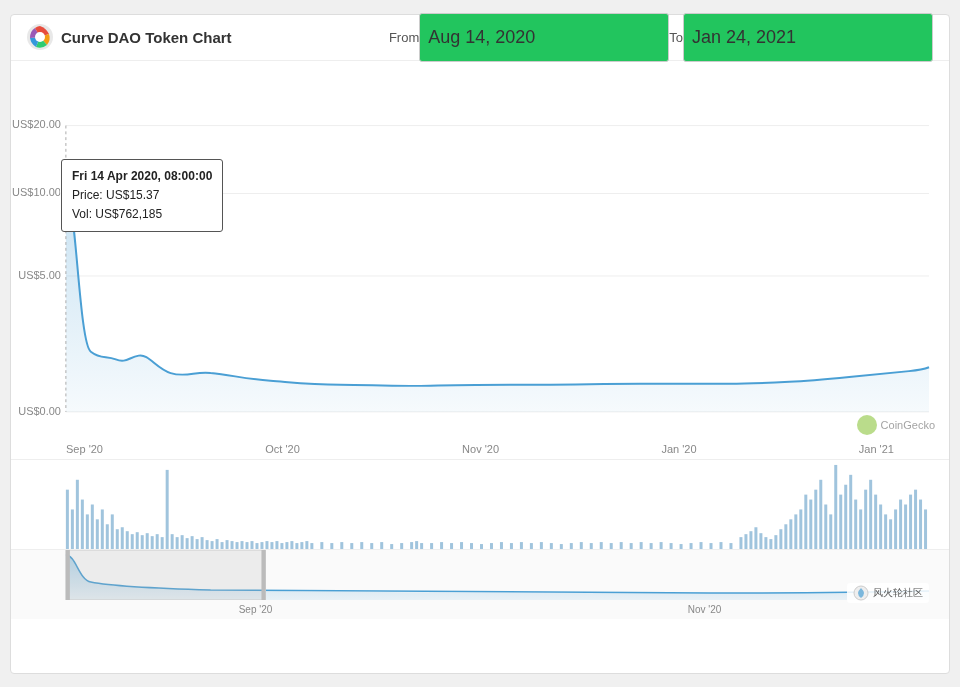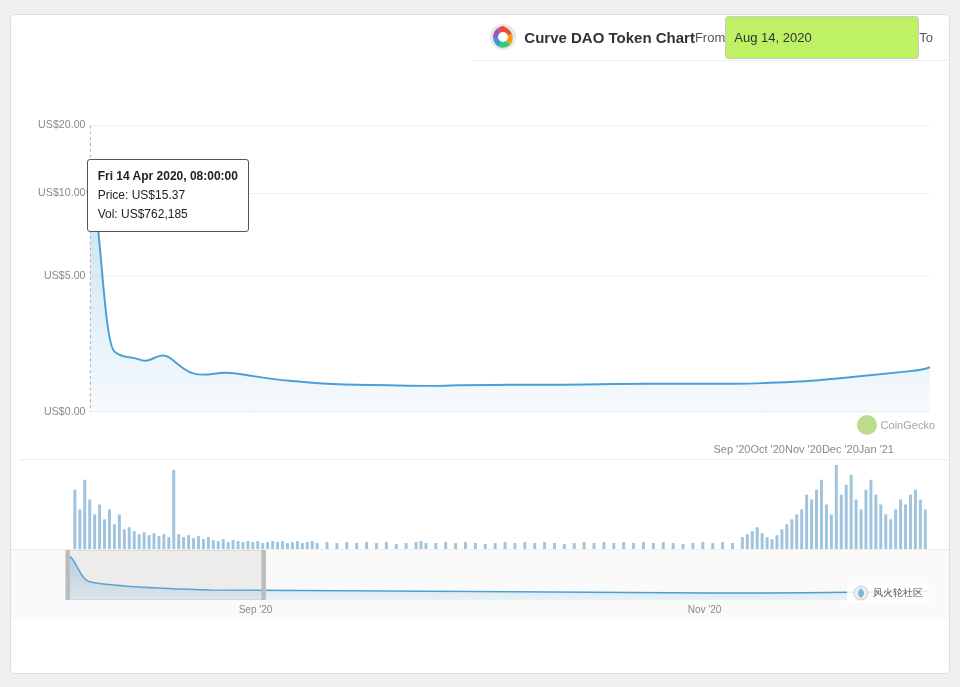--- a/index.html
+++ b/index.html
@@ -20,21 +20,20 @@
     }
     .chart-card {
       background: #fff;
       width: 940px;
       height: 660px;
       border: 1px solid #ddd;
       border-radius: 4px;
       padding: 0;
       display: flex;
       flex-direction: column;
-      align-items: flex-end;
     }
     
     .chart-header {
       display: flex;
       align-items: center;
       justify-content: space-between;
       padding: 10px 16px;
       border-bottom: 1px solid #eee;
       height: 46px;
     }
@@ -56,23 +55,23 @@
       display: flex;
       align-items: center;
       gap: 0;
       font-size: 13px;
       color: #555;
     }
     .date-input {
       border: 1px solid #ccc;
       border-radius: 3px;
       padding: 13px 8px;
-      font-size: 13px;
+      font-size: 18px;
       color: #333;
-      background: #bef264;
+      background: #22c55e;
     }
     
     .chart-main {
       flex: 1;
       position: relative;
       padding: 10px 0 0 0;
     }
     
     .tooltip-box {
       position: absolute;
@@ -181,20 +180,21 @@
           <path d="M3 14 Q3 7 8 4 L13 13Z" fill="#9b59b6"></path>
           <path d="M8 4 Q11 2 13 2 L13 13Z" fill="#e74c3c"></path>
           <circle cx="13" cy="13" r="5" fill="#fff"></circle>
         </svg>
         <span class="chart-title">Curve DAO Token Chart</span>
       </div>
       <div class="date-range-area">
         <span>From</span>
         <input class="date-input" type="text" value="Aug 14, 2020" style="">
         <span>To</span>
+        <input class="date-input" type="text" value="Jan 24, 2021" style="">
       </div>
     </div>
 
     <div class="chart-main" style="height:340px; flex: none; margin-top: 40px;">
       <svg width="100%" height="100%" viewBox="0 0 940 340" preserveAspectRatio="none">
 
         <line x1="55" y1="15" x2="920" y2="15" stroke="#eee" stroke-width="1"></line>
         <line x1="55" y1="85" x2="920" y2="85" stroke="#eee" stroke-width="1"></line>
         <line x1="55" y1="170" x2="920" y2="170" stroke="#eee" stroke-width="1"></line>
         <line x1="55" y1="310" x2="920" y2="310" stroke="#eee" stroke-width="1"></line>
@@ -272,21 +272,21 @@
       <div class="watermark">
         <span class="coingecko-logo"></span>
         <span>CoinGecko</span>
       </div>
     </div>
 
     <div class="x-axis-labels">
       <span>Sep '20</span>
       <span>Oct '20</span>
       <span>Nov '20</span>
-      <span>Dec '20</span>
+      <span>Jan '20</span>
       <span>Jan '21</span>
     </div>
 
     <div class="volume-area">
       <svg width="100%" height="100%" viewBox="0 0 940 90" preserveAspectRatio="none">
 
         <rect x="55" y="30" width="3" height="60" fill="#a0c4dd"></rect>
         <rect x="60" y="50" width="3" height="40" fill="#a0c4dd"></rect>
         <rect x="65" y="20" width="3" height="70" fill="#a0c4dd"></rect>
         <rect x="70" y="40" width="3" height="50" fill="#a0c4dd"></rect>

